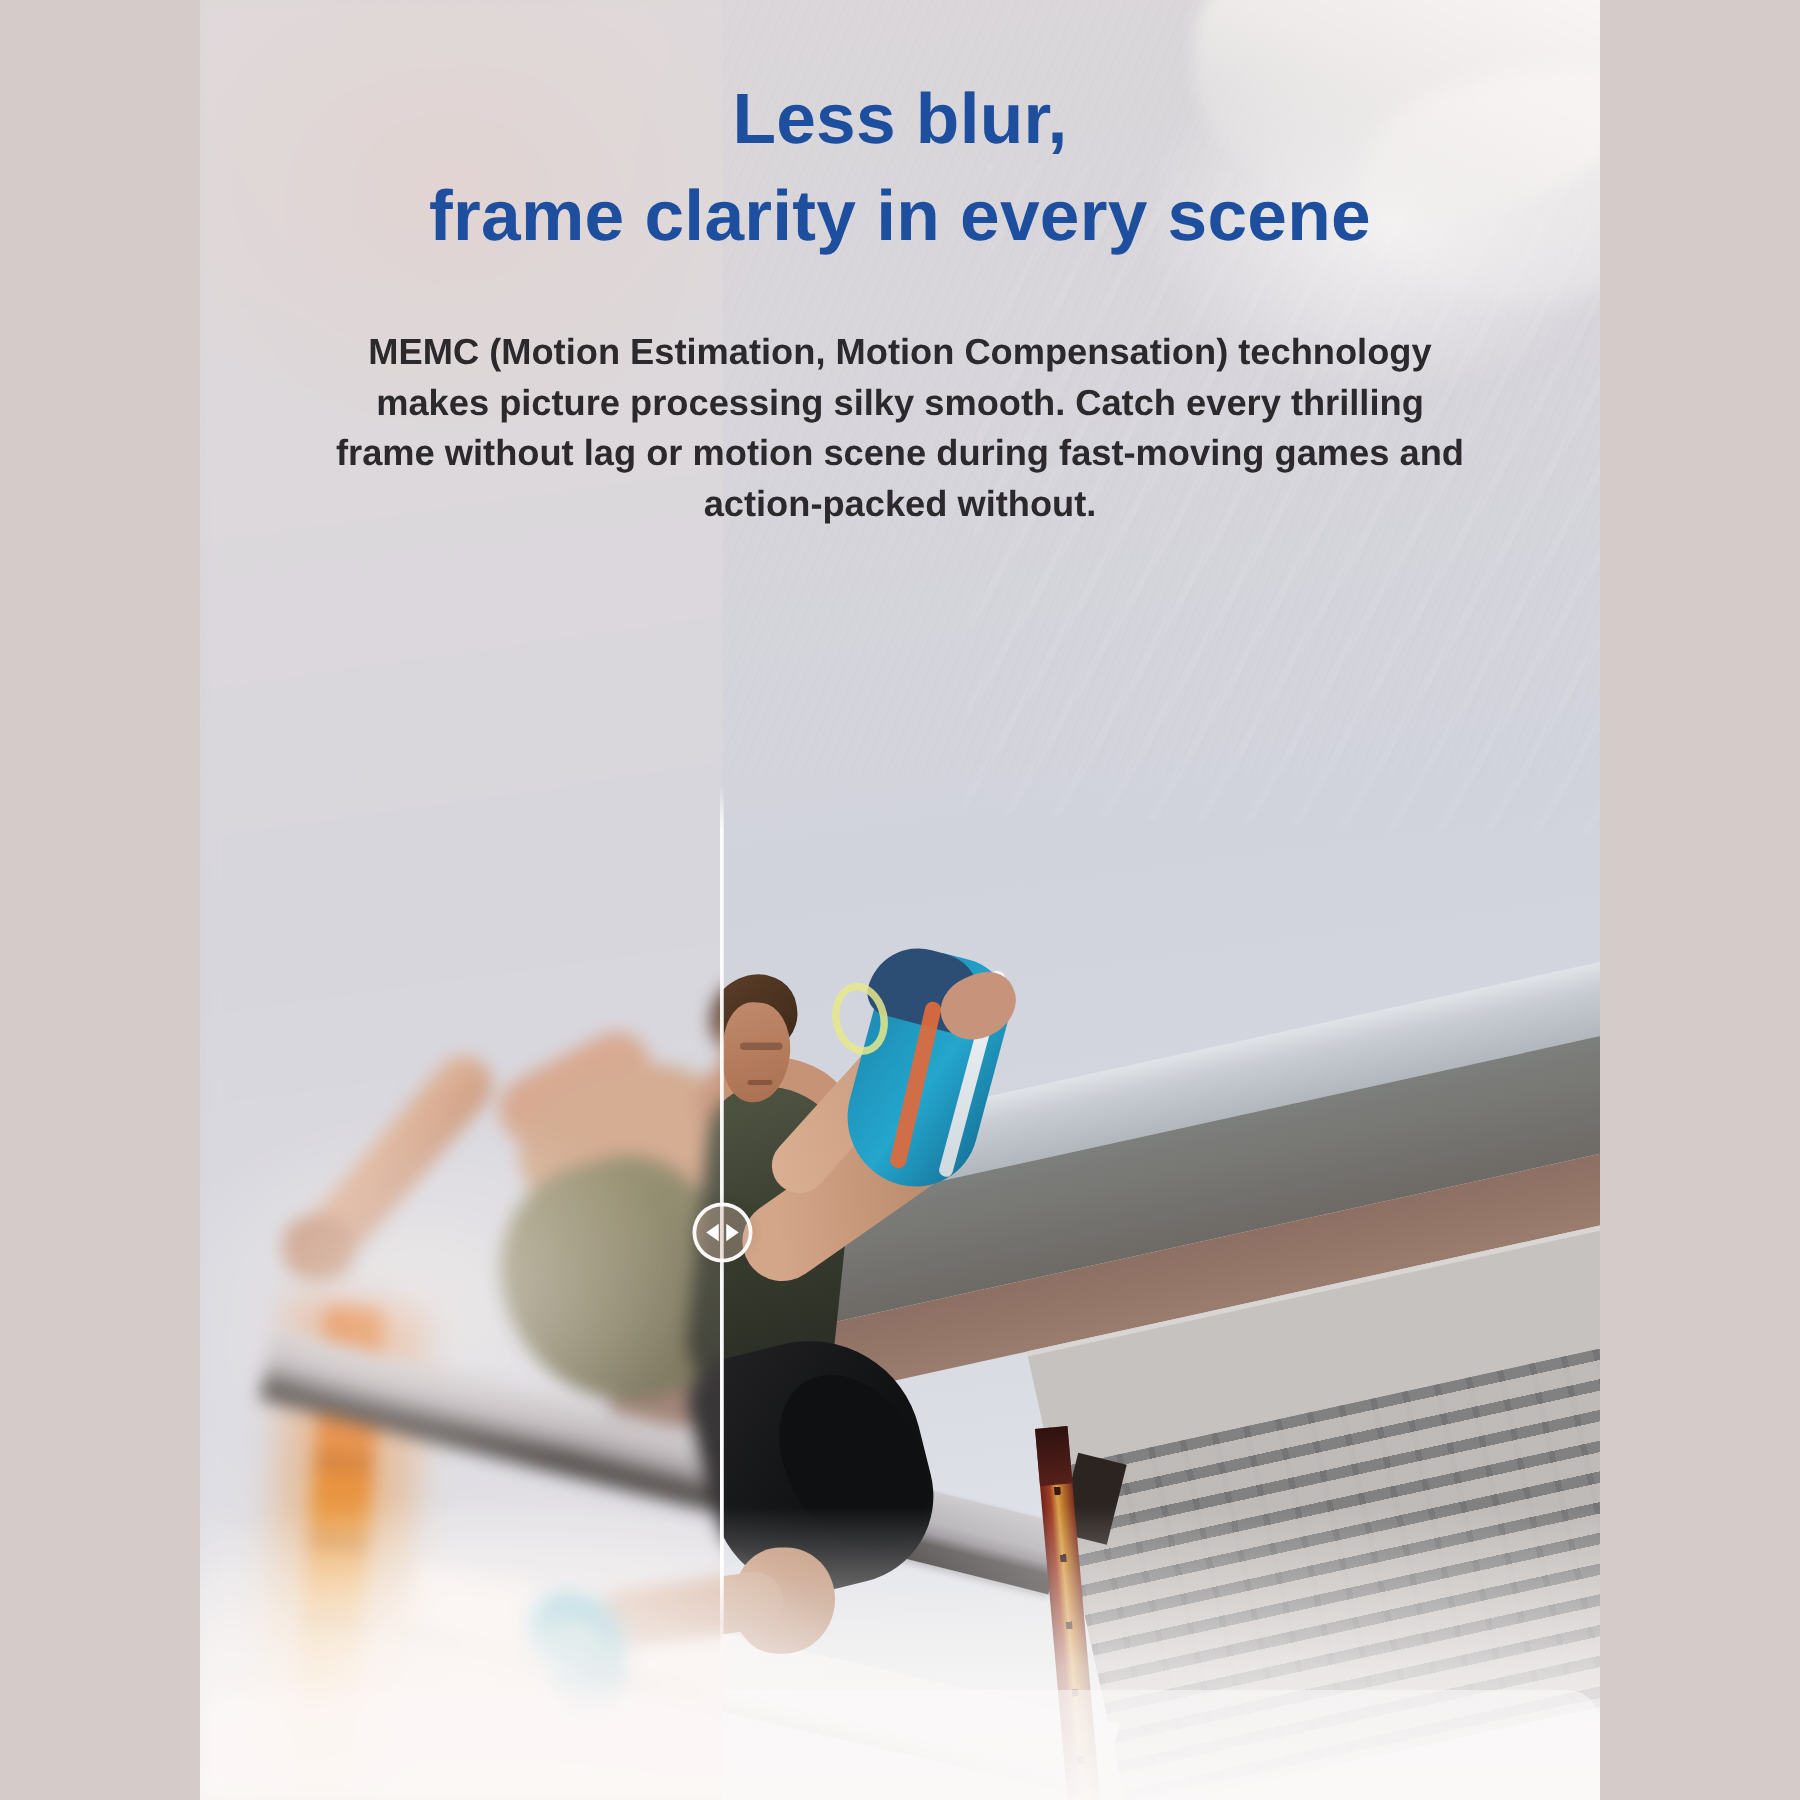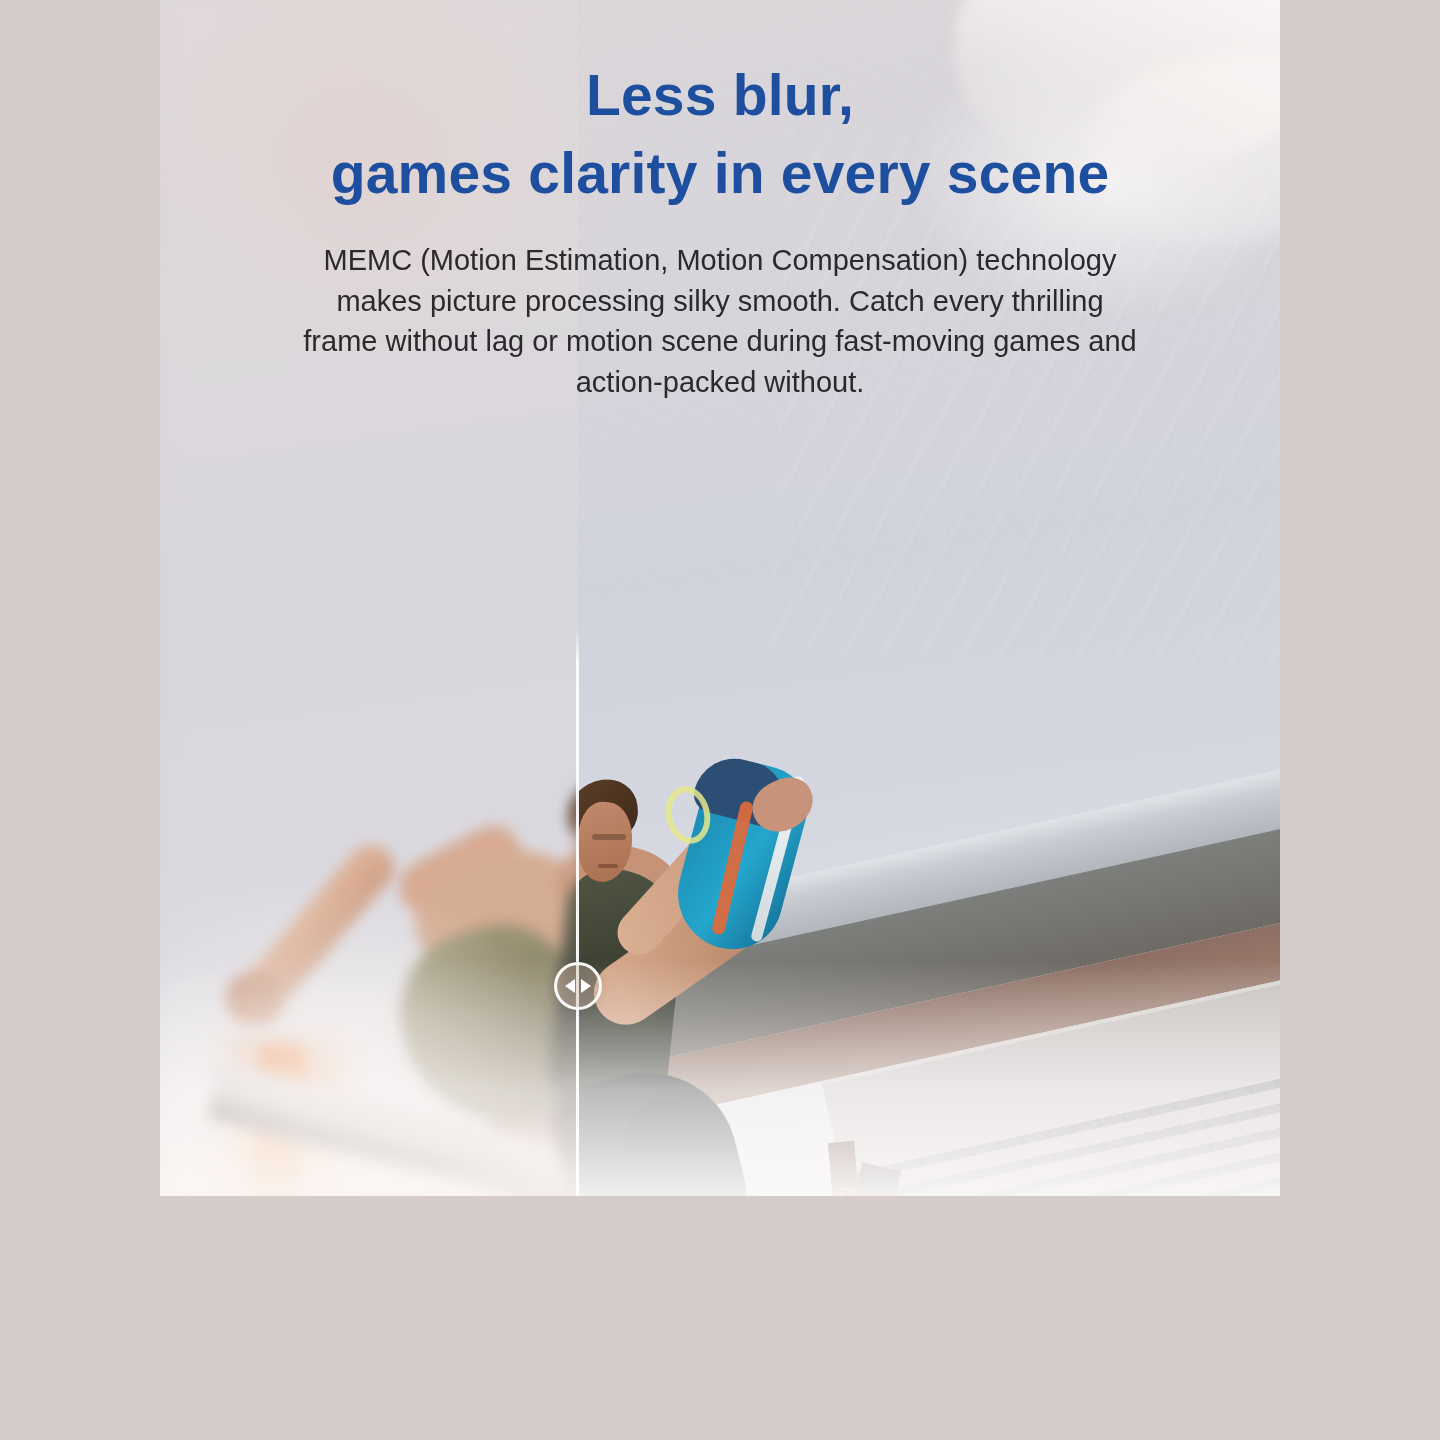--- a/index.html
+++ b/index.html
@@ -3,21 +3,21 @@
 <meta charset="utf-8">
 <style>
   html,body { margin:0; padding:0; background:#b9aeac; }
   * { box-sizing:border-box; }
   .canvas {
     position:relative; width:1440px; height:1440px; margin:0 auto;
     overflow:hidden; font-family:"Liberation Sans","DejaVu Sans",sans-serif;
     background:#d5cbc9;
   }
   .content {
-    position:absolute; left:160px; top:0; width:1120px; height:1196px;
+    position:absolute; left:160px; top:0; width:1120px; height:1440px;
     overflow:hidden; background:#d7d4d9;
   }
 
   
   .scene { position:absolute; inset:0; overflow:hidden; }
   .scene > div { position:absolute; }
   .scene.blurred { filter:blur(7px) saturate(.96) brightness(1.02); }
 
   .sky { inset:0; background:linear-gradient(172deg,#dbd7da 0%,#d7d5db 26%,#d1d3dc 48%,#d4d7e0 66%,#e0e2e8 84%,#eeedec 100%); }
   .sky-warm { left:-70px; top:-70px; width:540px; height:440px;
@@ -154,21 +154,21 @@
     display:flex; align-items:center; justify-content:center; gap:6px; cursor:ew-resize; }
   .tri { width:0; height:0; display:block; }
   .tri-left  { border-top:7px solid transparent; border-bottom:7px solid transparent; border-right:10px solid #fff; }
   .tri-right { border-top:7px solid transparent; border-bottom:7px solid transparent; border-left:10px solid #fff; }
 
   
   .copy { position:absolute; z-index:10; left:0; right:0; top:0; text-align:center; }
   .copy h1 { margin:56px 0 0; font-size:57px; font-weight:600; letter-spacing:.2px;
     line-height:1.37; color:#1d4f9e; }
   .copy h1 span, .copy p span { display:block; }
-  .copy p { margin:28px auto 0; width:960px; font-size:29px; font-weight:400;
+  .copy p { margin:50px auto 0; width:960px; font-size:29px; font-weight:700;
     line-height:1.4; color:#2b292c; }
 </style>
 </head>
 <body>
 
 <div class="canvas" style="background: rgb(213, 203, 201);">
   <div class="content" style="background: rgb(215, 212, 217);">
 
     <div class="scene" id="scene-base">
       <div class="sky"></div>
@@ -303,21 +303,21 @@
 
     <div class="divider"></div>
     <div class="handle">
       <span class="tri tri-left"></span>
       <span class="tri tri-right"></span>
     </div>
 
     <div class="copy">
       <h1 style="color: rgb(29, 79, 158);">
         <span>Less blur,</span>
-        <span>games clarity in every scene</span>
+        <span>frame clarity in every scene</span>
       </h1>
       <p style="color: rgb(43, 41, 44);">
         <span>MEMC (Motion Estimation, Motion Compensation) technology</span>
         <span>makes picture processing silky smooth. Catch every thrilling</span>
         <span>frame without lag or motion scene during fast-moving games and</span>
         <span>action-packed without.</span>
       </p>
     </div>
 
   </div>

